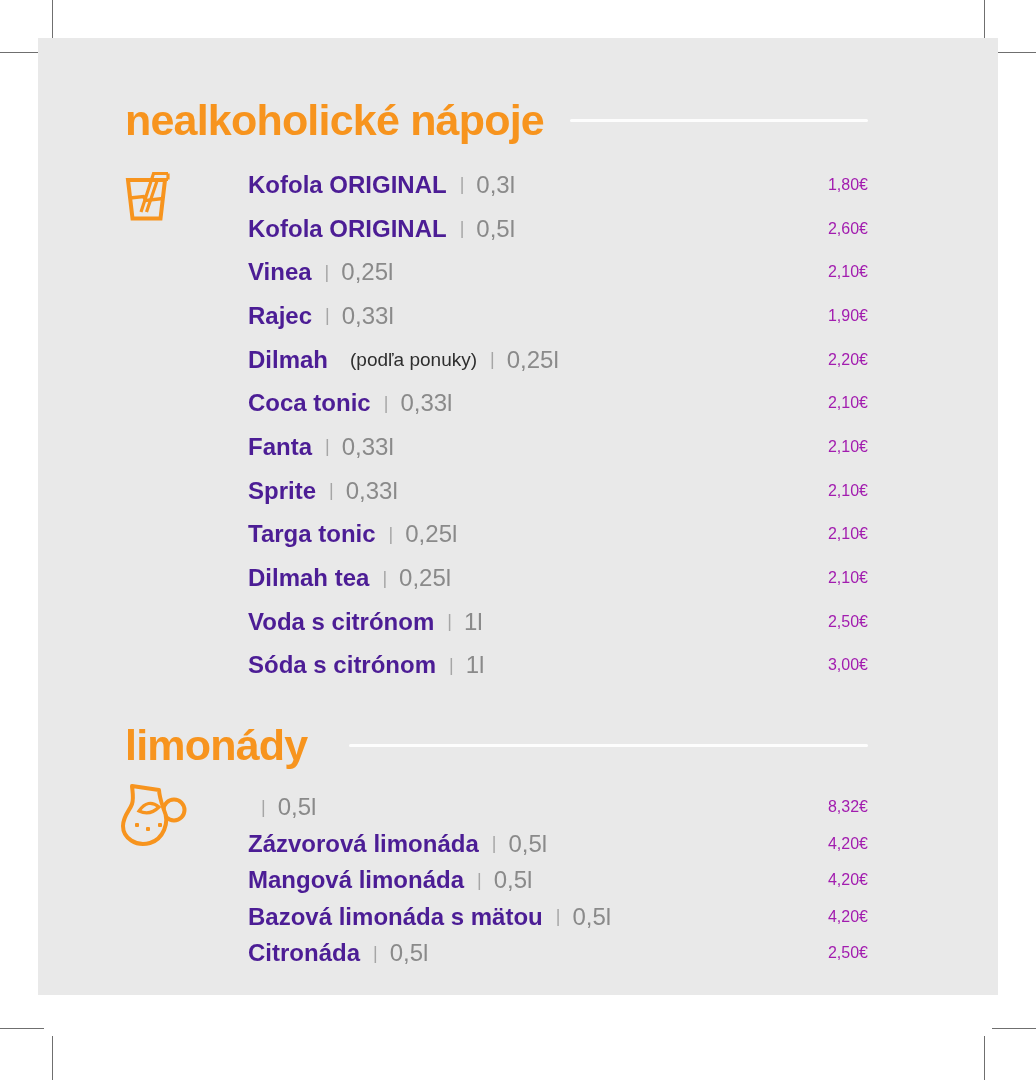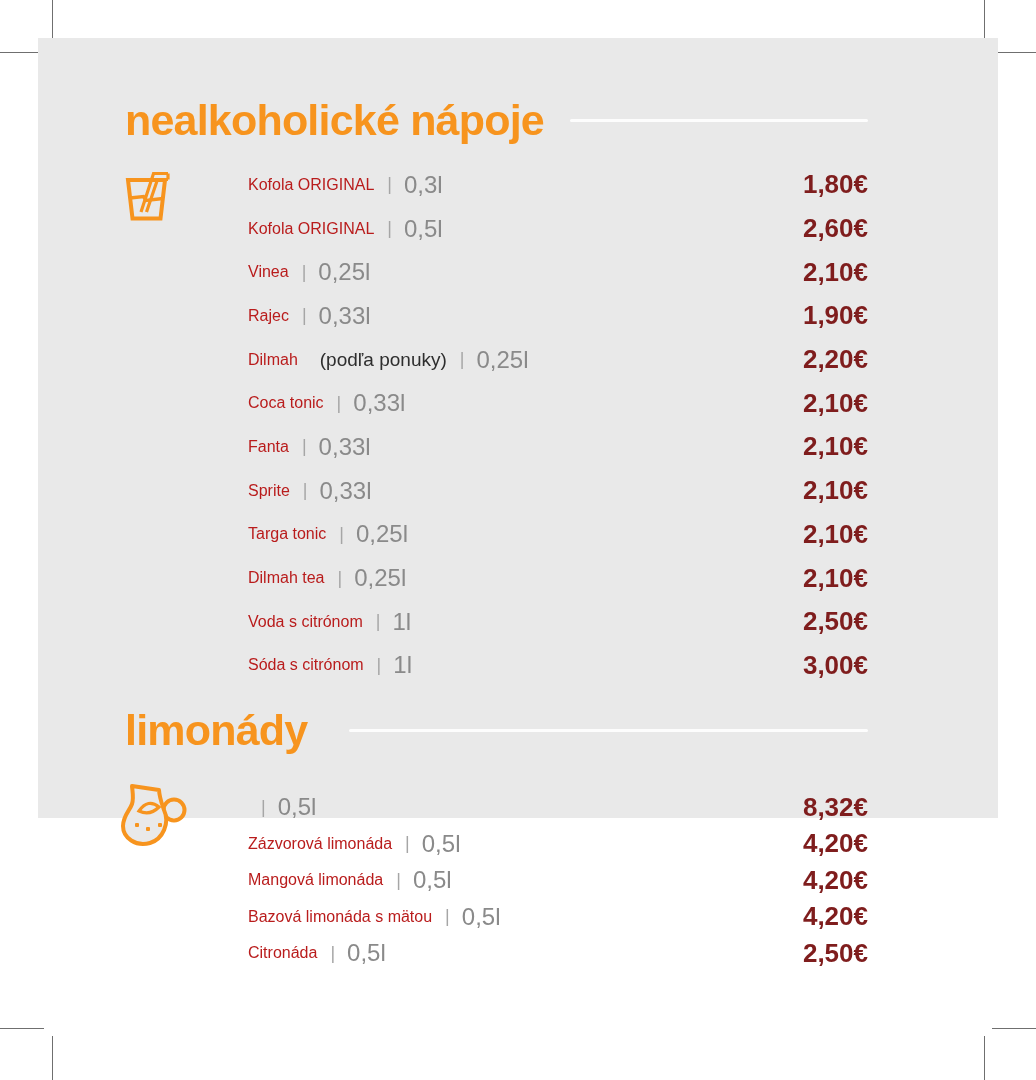--- a/index.html
+++ b/index.html
@@ -6,47 +6,47 @@
   html,body { width:1036px; height:1080px; background:#ffffff;
               font-family:"Liberation Sans", sans-serif; }
   .page { position:relative; width:1036px; height:1080px; background:#ffffff; overflow:hidden; }
 
   
   .mark { position:absolute; background:#6f6f6f; }
   .mark.v { width:1.5px; height:44px; }
   .mark.h { width:44px; height:1.5px; }
 
   
-  .panel { position:absolute; left:38px; top:38px; width:960px; height:780px; background:#e9e9e9; }
+  .panel { position:absolute; left:38px; top:38px; width:960px; height:957px; background:#e9e9e9; }
 
   
   .section-header { position:absolute; left:87px; width:743px; height:50px; display:flex; align-items:center; }
   #header-1 { top:57px; }
-  #header-2 { top:667px;gap:16px; }
+  #header-2 { top:682px;gap:16px; }
   .section-title { font-size:43px; font-weight:700; color:#f7941e; letter-spacing:-0.8px; white-space:nowrap; }
   .header-rule { flex:1; height:3px; background:#fdfdfd; margin-left:26px; border-radius:2px; }
 
   
   .icon { position:absolute; }
   #icon-1 { left:86px;  top:131px; width:46px; height:52px; }
   #icon-2 { left:79px;  top:744px; width:72px; height:70px; }
 
   
   .items { position:absolute; left:210px; width:620px; list-style:none; }
   #items-1 { top:125px; }
   #items-2 { top:751px; }
   .row { display:flex; align-items:center; }
   #items-1 .row { height:43.7px; }
   #items-2 .row { height:36.5px; }
 
-  .item-name   { font-weight:400; font-size:16px; color:#b91c1c; white-space:nowrap; }
+  .item-name   { font-weight:700; font-size:24px; color:#4c1d95; white-space:nowrap; }
   .item-note   { font-size:19px; color:#2e2e2e; margin-left:22px; white-space:nowrap; }
   .item-sep    { font-size:18px; color:#a6a6a6; margin:0 12px 0 13px; }
   .item-volume { font-size:24px; color:#8a8a8a; white-space:nowrap; }
-  .item-price  { margin-left:auto; font-weight:700; font-size:26px; color:#7f1d1d; white-space:nowrap; }
+  .item-price  { margin-left:auto; font-weight:400; font-size:16px; color:#a21caf; white-space:nowrap; }
 </style>
 </head>
 <body>
 
 <div class="page">
 
   <div class="mark v" style="left:51.5px; top:0;"></div>
   <div class="mark h" style="left:0; top:51.5px;"></div>
   <div class="mark v" style="left:983.5px; top:0;"></div>
   <div class="mark h" style="left:992px; top:51.5px;"></div>

